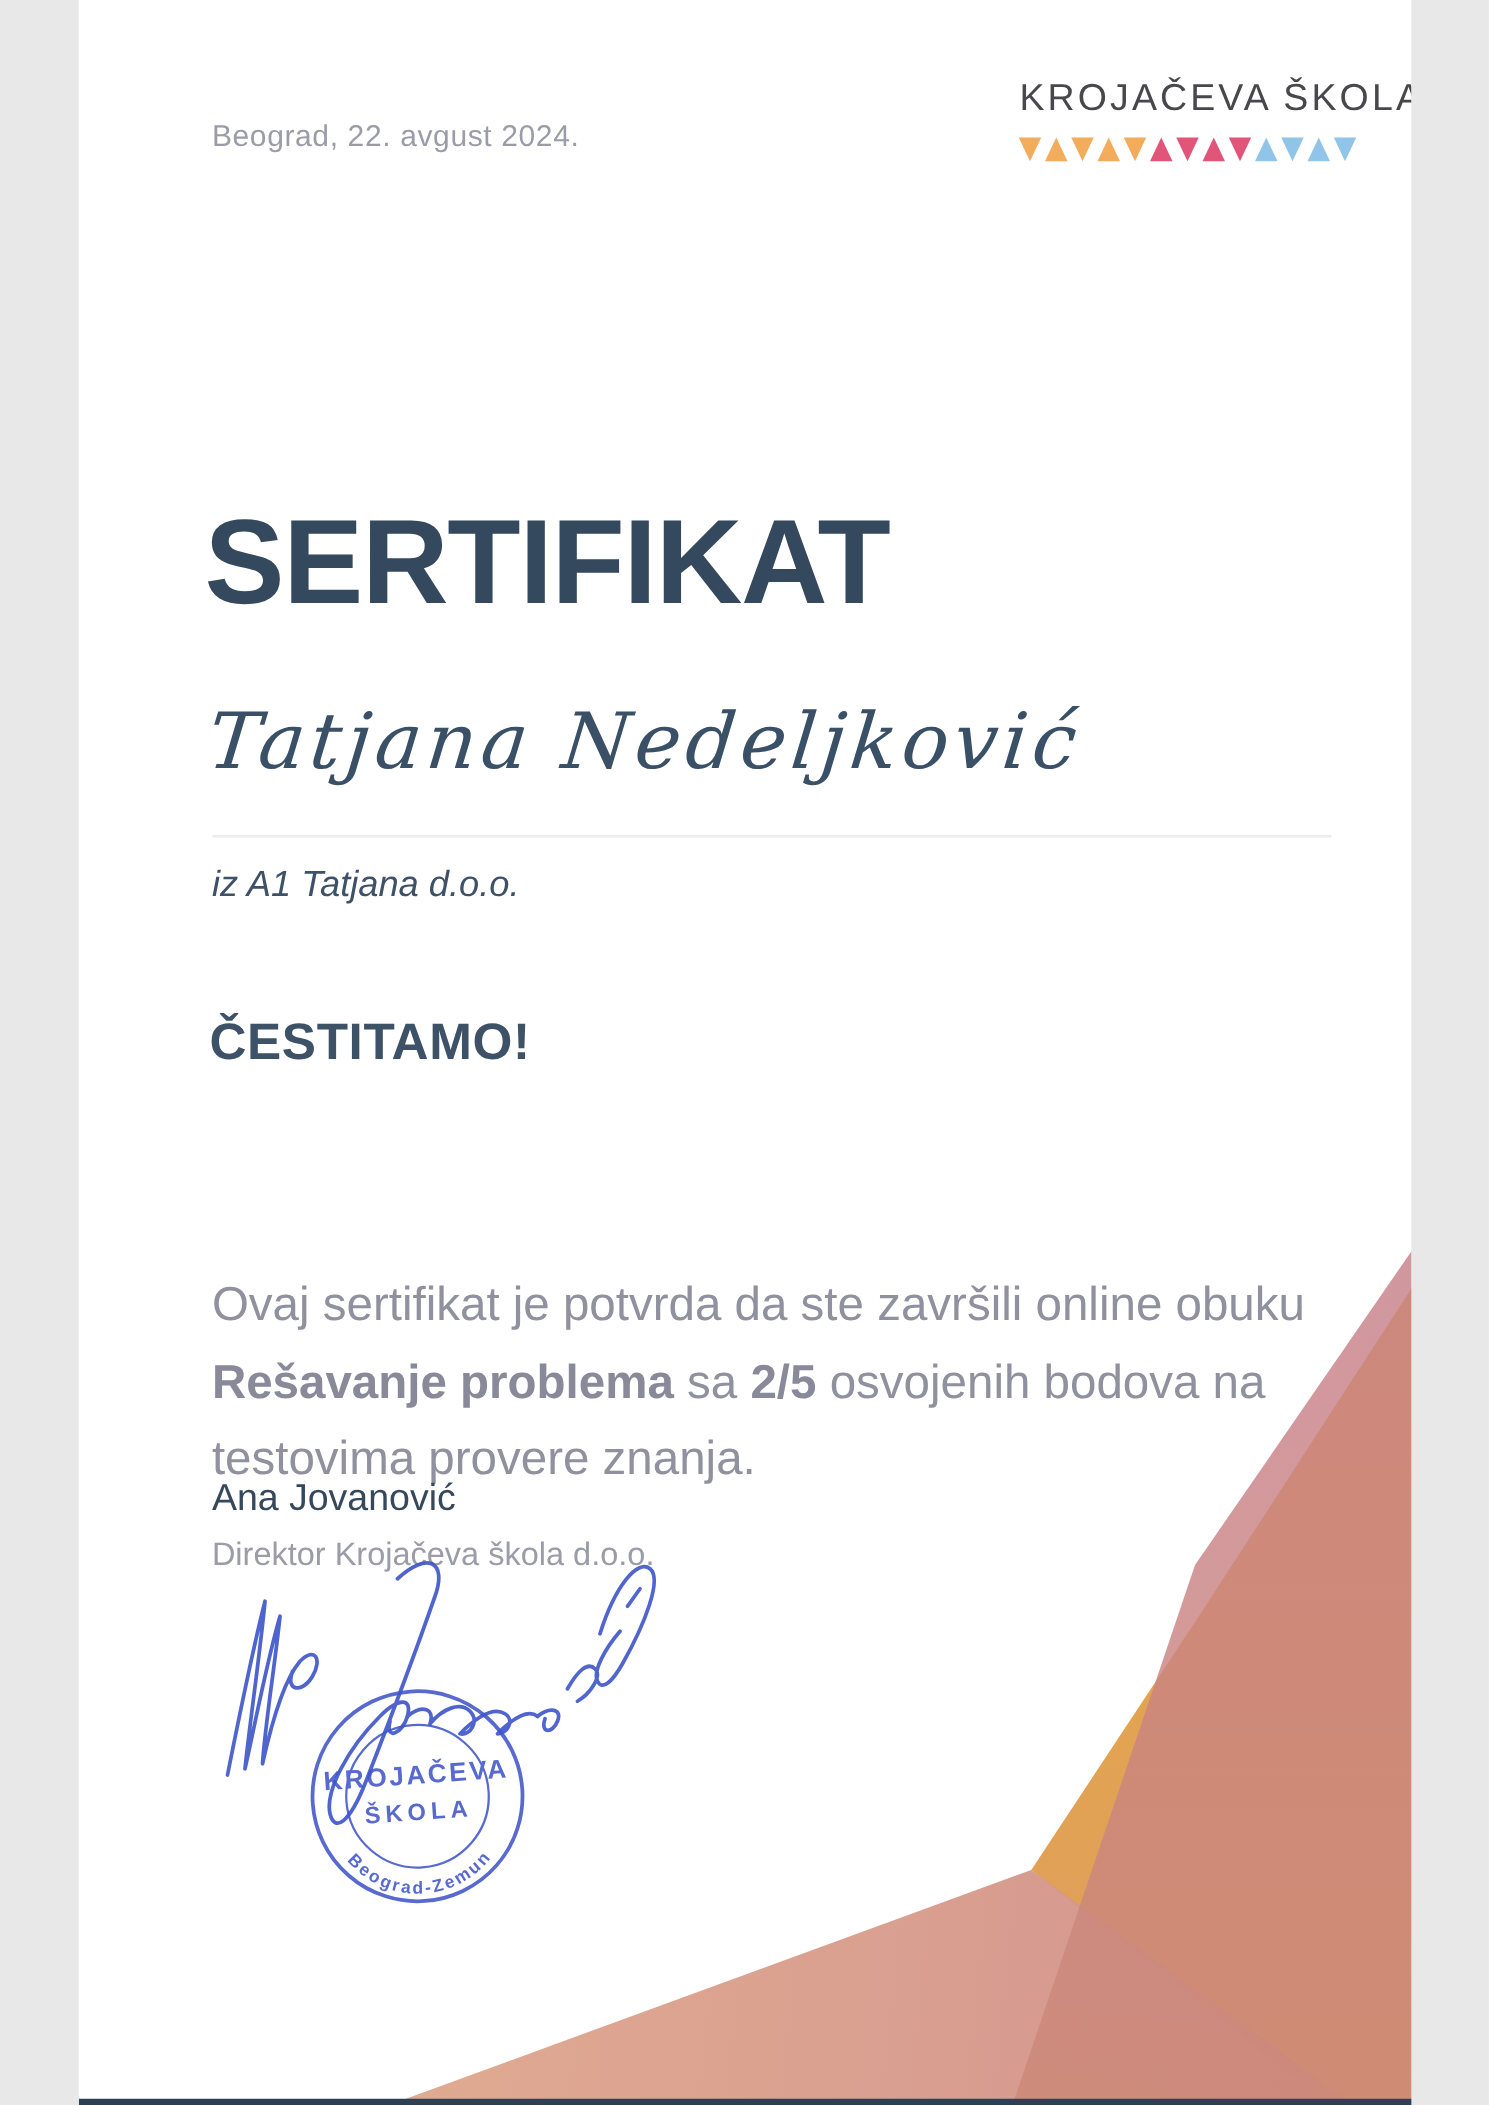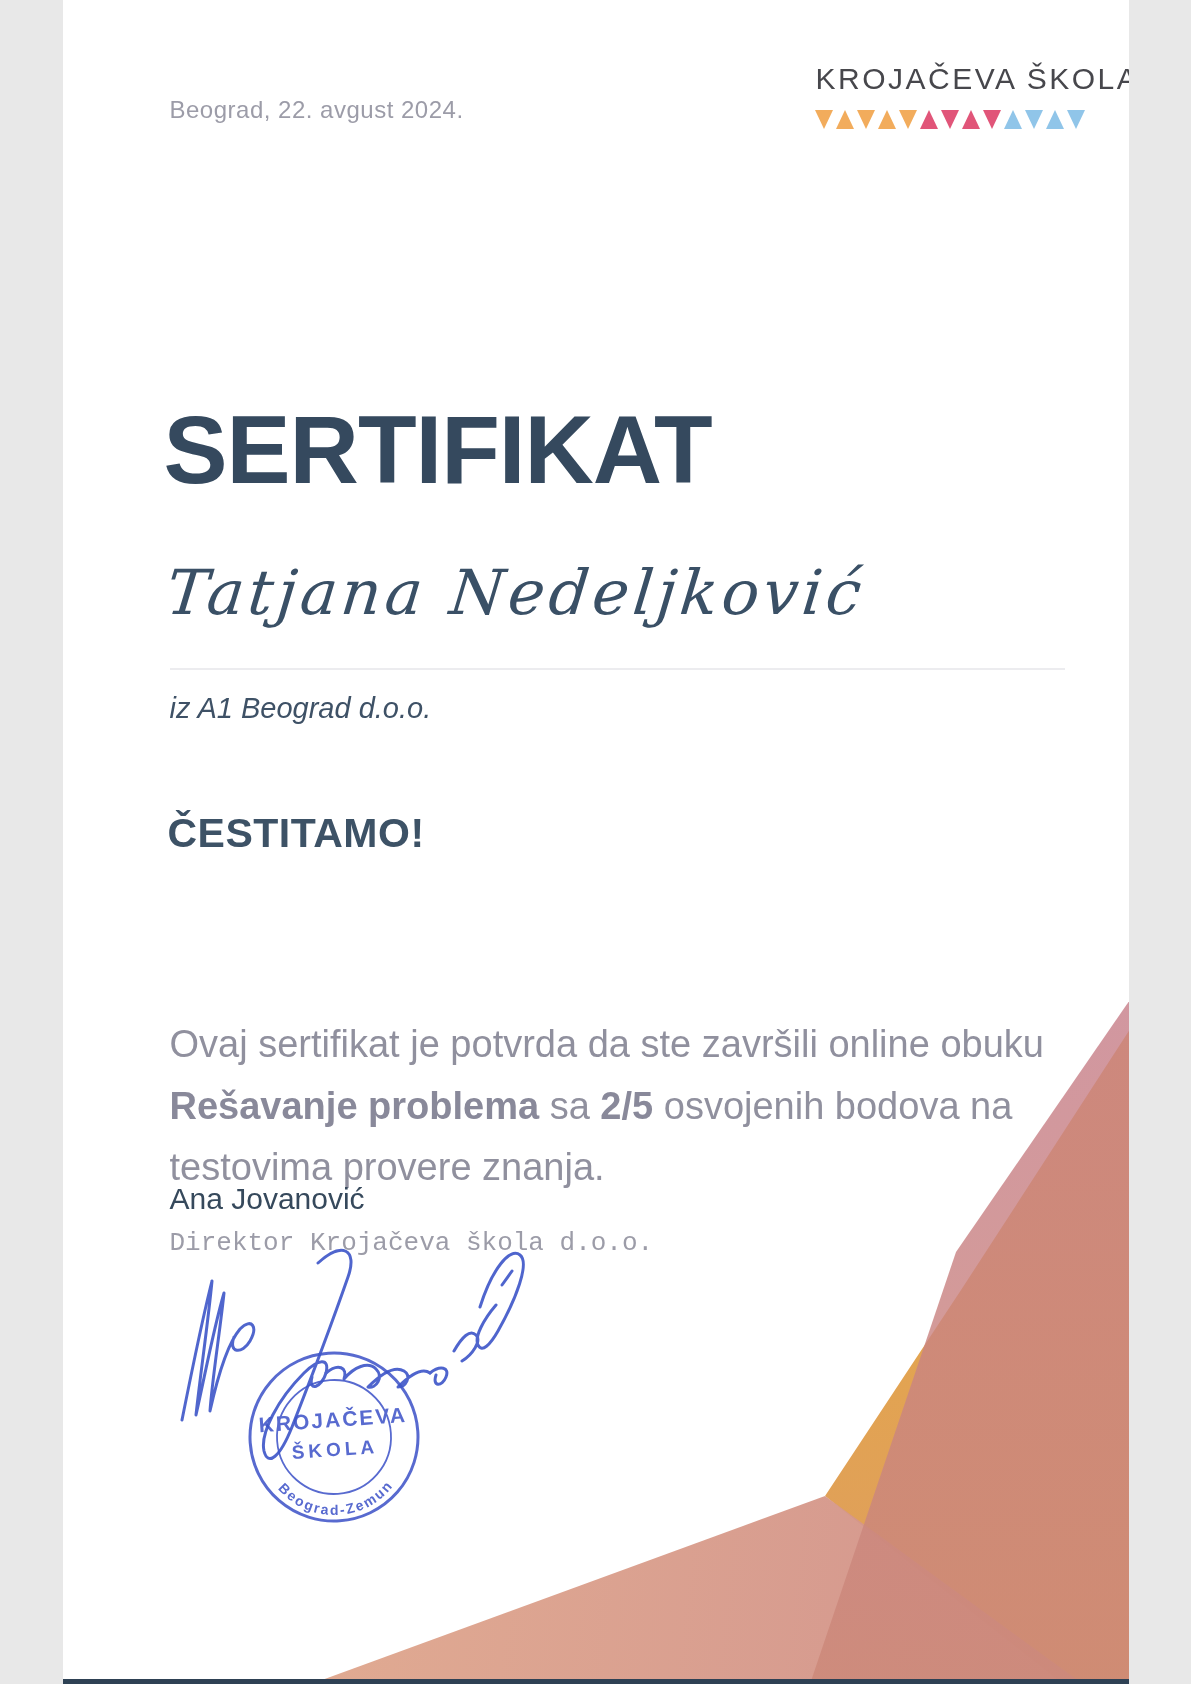--- a/index.html
+++ b/index.html
@@ -27,21 +27,21 @@
     white-space:nowrap;
   }
   .rule{left:107px;top:668px;width:895px;height:2px;background:#ECECEF;}
   .company{left:107px;top:692px;font-size:29px;font-style:italic;color:#3E5166;}
 
   .congrats-h{left:105px;top:810px;font-size:41px;color:#3D5266;font-weight:700;letter-spacing:.5px;}
   .congrats-p{left:107px;top:970px;width:880px;font-size:38px;line-height:1.62;color:#90909E;margin-top:44px;}
   .congrats-p b{font-weight:bold;color:#89899A;}
 
   .signer-name{left:107px;top:1182px;font-size:30px;color:#36495C;}
-  .signer-role{left:107px;top:1228px;font-size:26px;color:#9C9CA8;font-family:Liberation Mono, monospace;}
+  .signer-role{left:107px;top:1228px;font-size:26px;color:#9C9CA8;}
 
   .decor{left:0;top:0;width:1191px;height:1684px;pointer-events:none;z-index:0;}
   .sig{left:95px;top:1165px;width:380px;height:400px;z-index:2;}
   .content{z-index:1;}
   .bottom-bar{left:0;top:1679px;width:1191px;height:5px;background:#2E4154;z-index:5;}
 
   .stamp-text{font-family:"Liberation Sans",sans-serif;font-weight:bold;fill:#4156C9;}
 </style>
 </head>
 <body>
@@ -83,21 +83,21 @@
       <div class="tri up" style="--c: #90C5E9;"></div>
       <div class="tri down" style="--c: #90C5E9;"></div>
       <div class="tri up" style="--c: #90C5E9;"></div>
       <div class="tri down" style="--c: #90C5E9;"></div>
     </div>
 
   <div class="abs title content">SERTIFIKAT</div>
 
   <div class="abs name content">Tatjana Nedeljković</div>
   <div class="abs rule content"></div>
-  <div class="abs company content">iz A1 Beograd d.o.o.</div>
+  <div class="abs company content">iz A1 Tatjana d.o.o.</div>
 
   <div class="abs congrats-h content">ČESTITAMO!</div>
   <div class="abs congrats-p content"><span>Ovaj sertifikat je potvrda da ste završili online obuku </span><b>Rešavanje problema</b><span> sa  </span><b>2/5</b><span>  osvojenih bodova na testovima provere znanja.</span></div>
 
   <div class="abs signer-name content">Ana Jovanović</div>
   <div class="abs signer-role content">Direktor Krojačeva škola d.o.o.</div>
 
   <svg class="abs sig" viewBox="0 0 380 400" xmlns="http://www.w3.org/2000/svg">
     <g transform="rotate(-4 176 272)" opacity="0.88">
       <circle cx="176" cy="272" r="84" fill="none" stroke="#4156C9" stroke-width="3"></circle>

